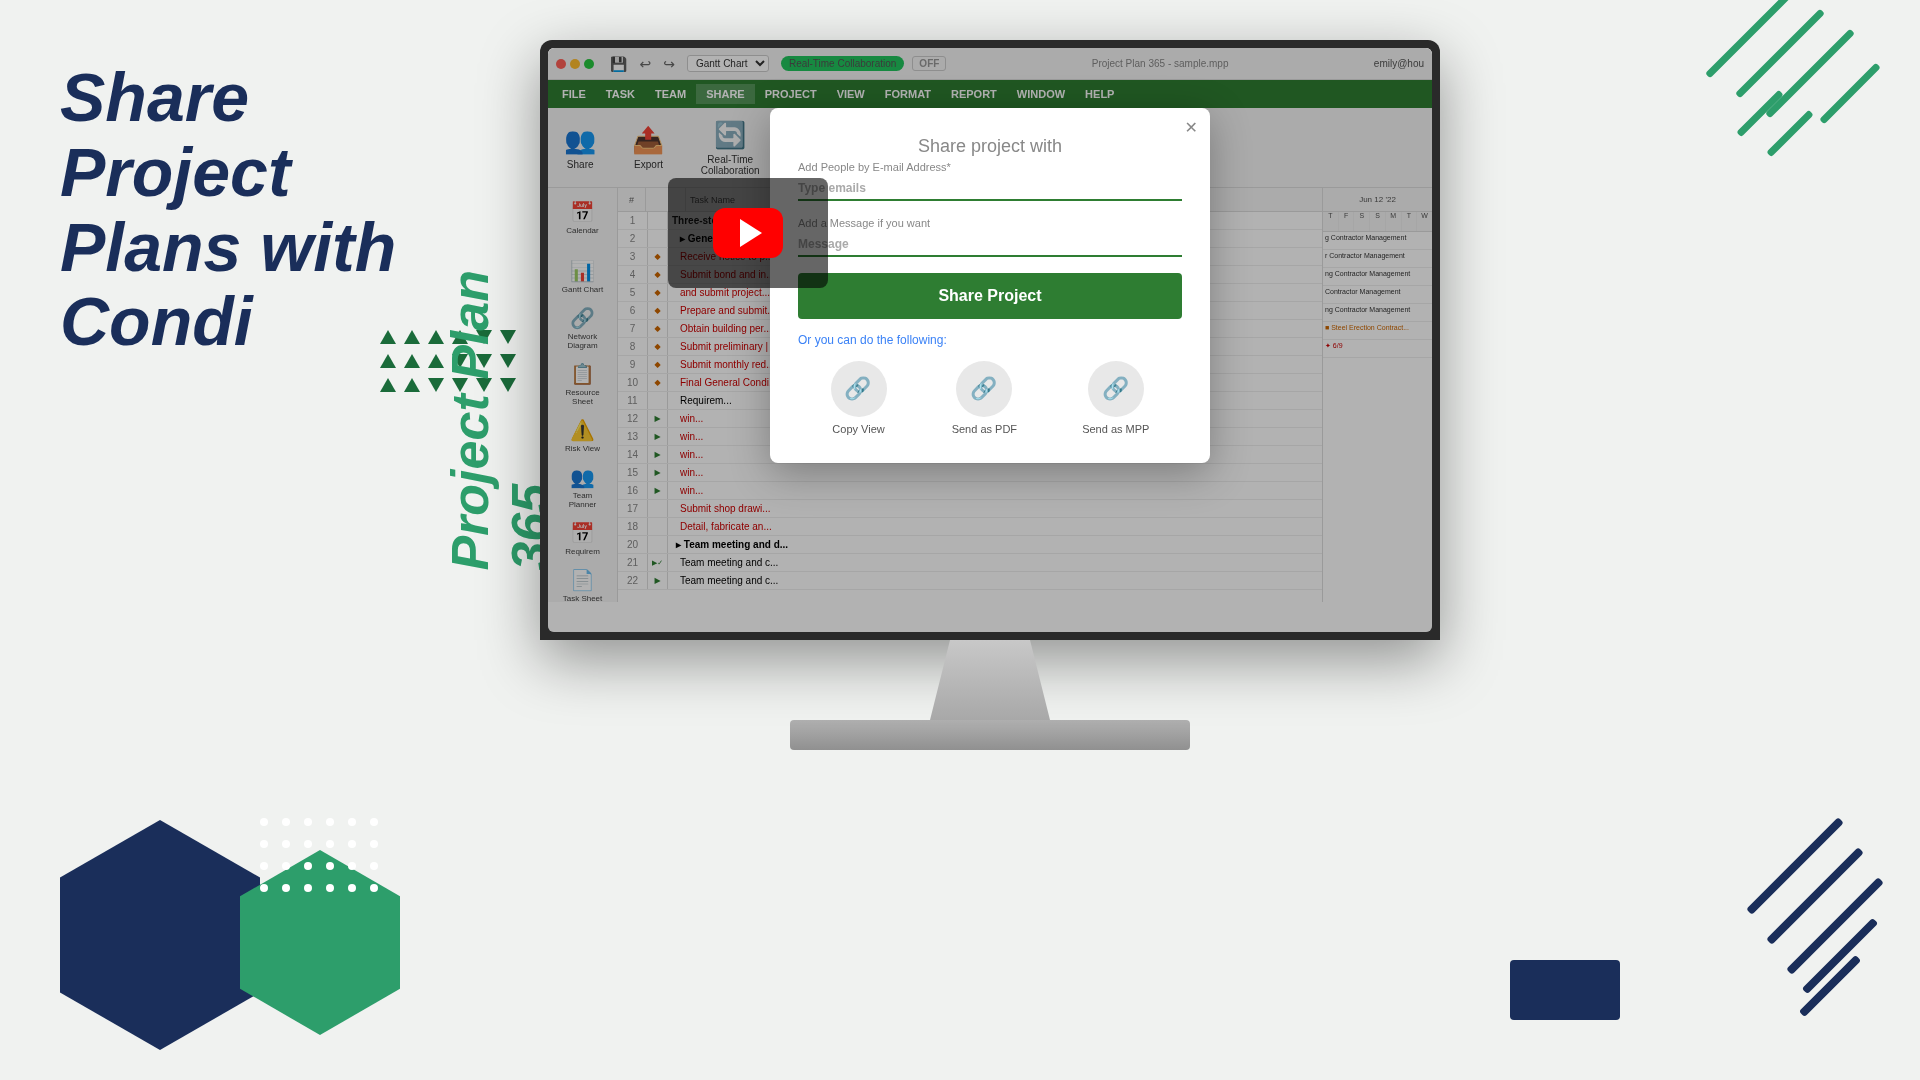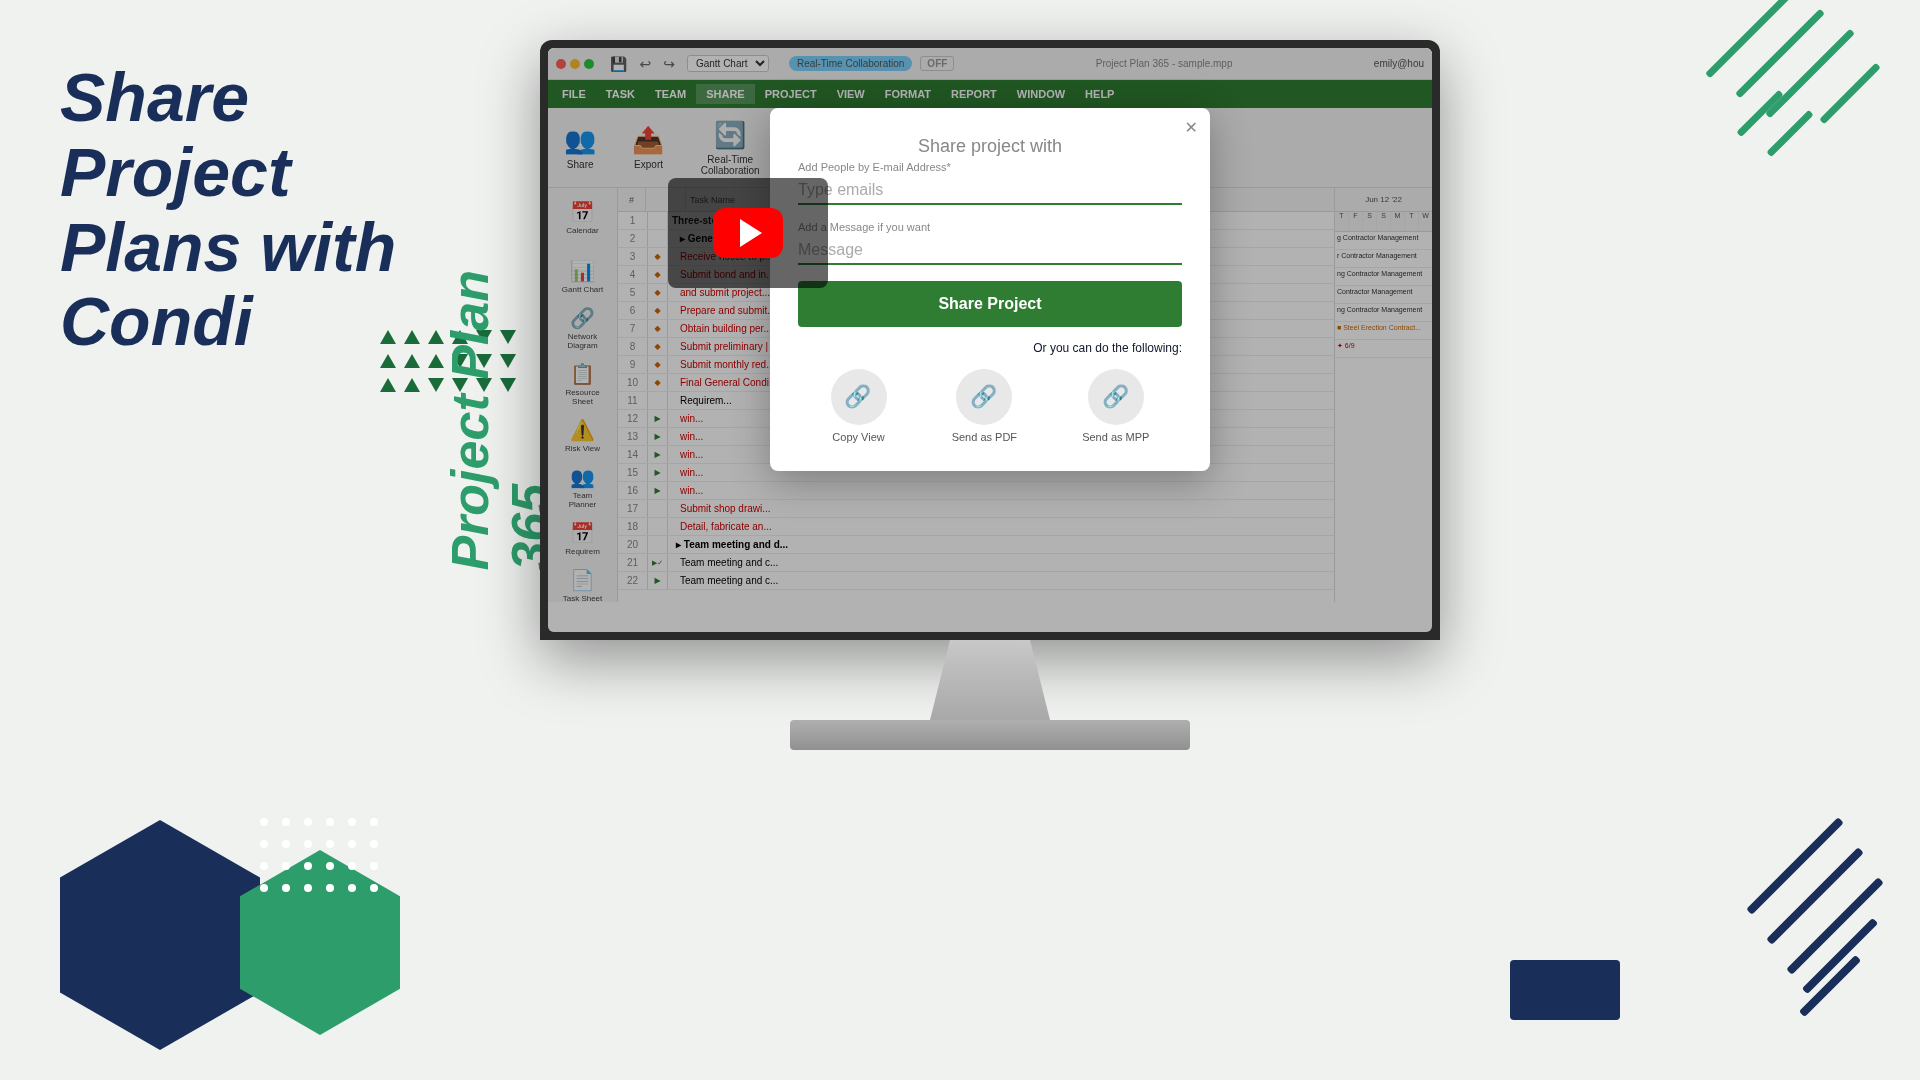--- a/index.html
+++ b/index.html
@@ -130,24 +130,24 @@
       background: white;
       border: 1px solid #ccc;
       border-radius: 3px;
       padding: 1px 4px;
       font-size: 10px;
       color: #333;
     }
     .collab-label {
       font-size: 10px;
       color: #555;
-      background: #7dd3fc;
+      background: #22c55e;
       padding: 2px 8px;
       border-radius: 10px;
-      margin-left: 12px;
+      margin-left: 4px;
       text-align: center;
     }
     .off-badge {
       font-size: 10px;
       font-weight: bold;
       color: #999;
       border: 1px solid #ccc;
       padding: 1px 6px;
       border-radius: 3px;
     }
@@ -360,48 +360,49 @@
       font-size: 11px;
       color: #888;
       margin-bottom: 4px;
     }
 
     .form-input {
       width: 100%;
       border: none;
       border-bottom: 2px solid #2e7d32;
       padding: 4px 0;
-      font-size: 16px;
+      font-size: 12px;
       color: #333;
       outline: none;
       margin-bottom: 16px;
       background: transparent;
+      font-weight: bold;
     }
 
     .form-input::placeholder {
       color: #aaa;
     }
 
     .share-btn {
       width: 100%;
       background: #2e7d32;
       color: white;
       border: none;
       border-radius: 4px;
       padding: 14px;
       font-size: 16px;
       font-weight: bold;
       cursor: pointer;
       margin-bottom: 14px;
     }
 
     .or-text {
-      text-align: right;
+      text-align: left;
       font-size: 12px;
-      color: #0f172a;
+      color: #3b82f6;
       margin-bottom: 14px;
     }
 
     .share-options {
       display: flex;
       justify-content: space-around;
     }
 
     .share-option {
       display: flex;
@@ -790,21 +791,21 @@
           <div class="grid-row">
             <div class="row-num">22</div>
             <div class="row-flag">
                 <span style="color:#2e7d32;font-size:8px;">▶</span>
               </div>
             <div class="row-task task-indent">Team meeting and c...</div>
           </div>
 
         </div>
 
-        <div style="width:98px;background:white;border-left:1px solid #ddd;overflow:hidden;">
+        <div style="width:110px;background:white;border-left:1px solid #ddd;overflow:hidden;">
           <div style="background:#f5f5f5;height:24px;border-bottom:1px solid #ddd;font-size:8px;color:#555;display:flex;align-items:center;justify-content:center;">Jun 12 '22</div>
           <div style="background:#f5f5f5;height:20px;border-bottom:1px solid #ddd;display:flex;">
             <div style="flex:1;text-align:center;font-size:7px;color:#555;border-right:1px solid #eee;">T</div>
             <div style="flex:1;text-align:center;font-size:7px;color:#555;border-right:1px solid #eee;">F</div>
             <div style="flex:1;text-align:center;font-size:7px;color:#555;border-right:1px solid #eee;">S</div>
             <div style="flex:1;text-align:center;font-size:7px;color:#555;border-right:1px solid #eee;">S</div>
             <div style="flex:1;text-align:center;font-size:7px;color:#555;border-right:1px solid #eee;">M</div>
             <div style="flex:1;text-align:center;font-size:7px;color:#555;border-right:1px solid #eee;">T</div>
             <div style="flex:1;text-align:center;font-size:7px;color:#555;">W</div>
           </div>

